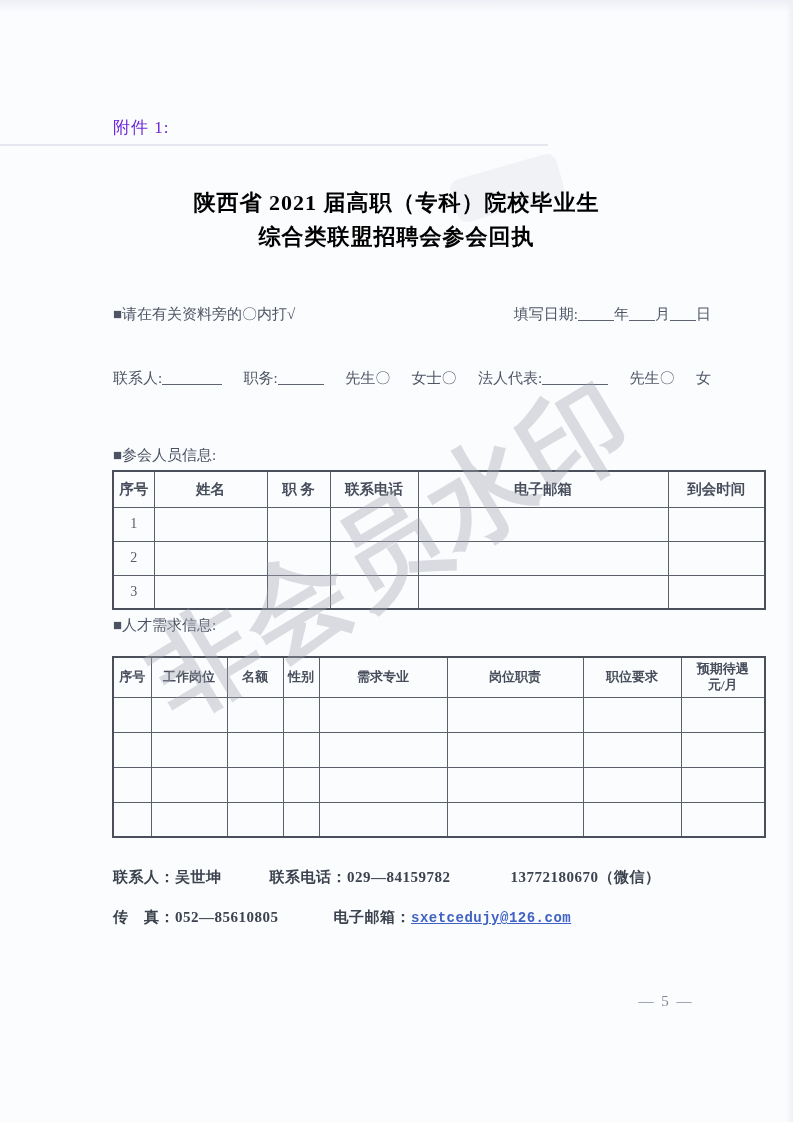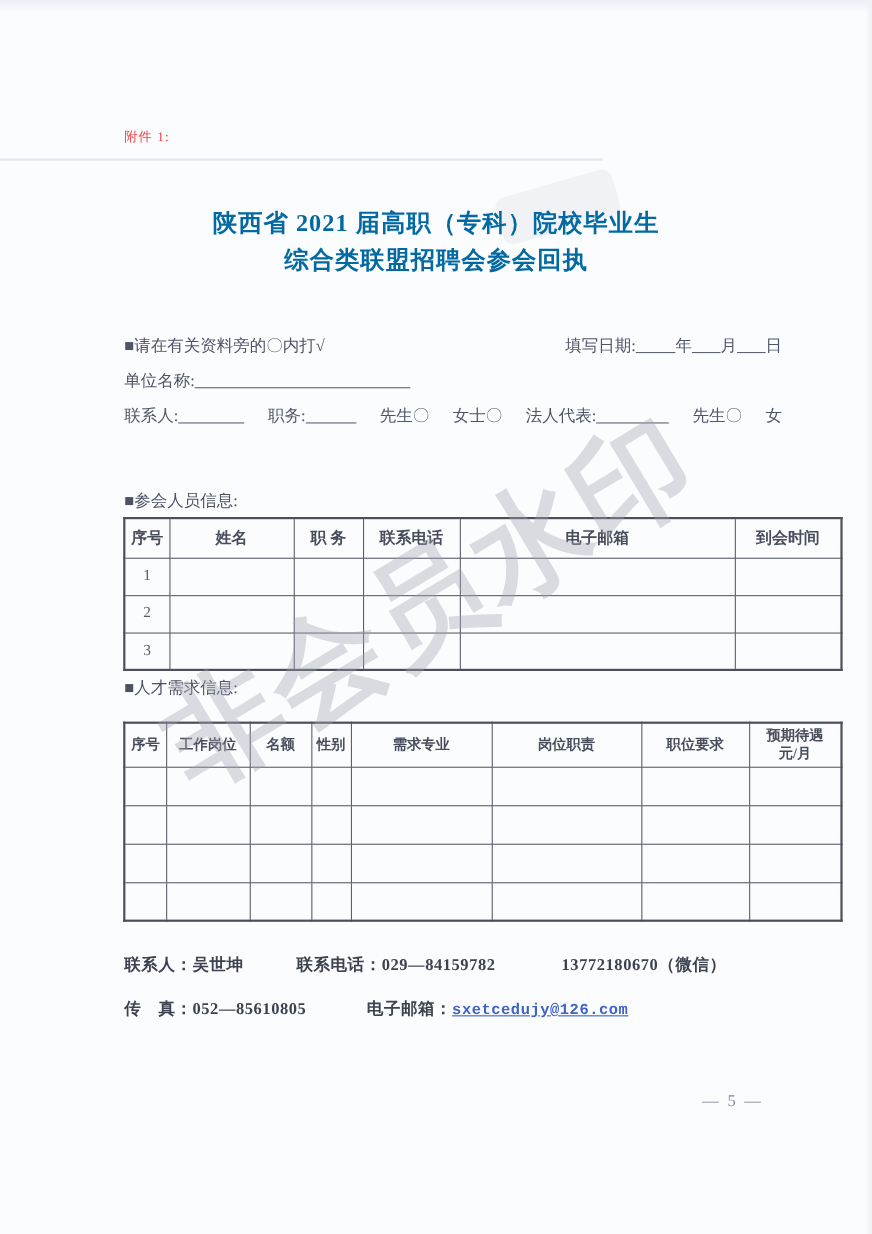--- a/index.html
+++ b/index.html
@@ -12,24 +12,24 @@
   }
   
   .art-top { position:absolute; top:0; left:0; width:100%; height:12px;
     background:linear-gradient(#edeff6, rgba(255,255,255,0)); }
   .art-line { position:absolute; top:144px; left:0; width:548px; height:2px; background:#e4e7f0; }
   .art-smudge { position:absolute; left:452px; top:166px; width:110px; height:44px;
     background:rgba(213,216,226,0.28); transform:rotate(-16deg); border-radius:10px; }
   .art-right { position:absolute; right:0; top:0; width:7px; height:100%;
     background:linear-gradient(to left, #eef0f6, rgba(255,255,255,0)); }
 
-  .attachment { position:absolute; left:113px; top:116px; font-size:12px; color:#ef4444; letter-spacing:1px;font-family:Liberation Serif, serif; }
+  .attachment { position:absolute; left:113px; top:116px; font-size:17px; color:#6d28d9; letter-spacing:1px;font-family:Liberation Serif, serif; }
 
   .title { position:absolute; left:0; top:186px; width:100%; text-align:center;
-    font-size:22px; font-weight:bold; color:#0369a1; line-height:34px; letter-spacing:1px; }
+    font-size:22px; font-weight:bold; color:#000000; line-height:34px; letter-spacing:1px; }
 
   .form { position:absolute; left:113px; top:296px; width:598px; font-size:15px; }
   .frow { display:flex; align-items:flex-end; height:32px; padding-bottom:4px; }
   .grp { display:flex; align-items:flex-end; white-space:nowrap; }
   .sb { justify-content:space-between; }
   .bl { display:inline-block; height:3px; border-bottom:1.4px solid #5d6373; margin-bottom:3px; }
 
   .sec-label { position:absolute; left:113px; font-size:15px; color:#4b5262; }
   .sec-attendees { top:446px; }
   .sec-demand { top:616px; }
@@ -92,24 +92,20 @@
         <span class="bl" style="width:36px"></span>
         <span>年</span>
         <span class="bl" style="width:26px"></span>
         <span>月</span>
         <span class="bl" style="width:26px"></span>
         <span>日</span>
       </span>
     </div>
 
     <div class="frow sb">
-      <span class="grp">
-        <span>单位名称:</span>
-        <span class="bl" style="width:196px"></span>
-      </span>
     </div>
 
 
     <div class="frow sb">
       <span class="grp">
         <span>联系人:</span>
         <span class="bl" style="width:60px"></span>
       </span>
       <span class="grp">
         <span>职务:</span>

